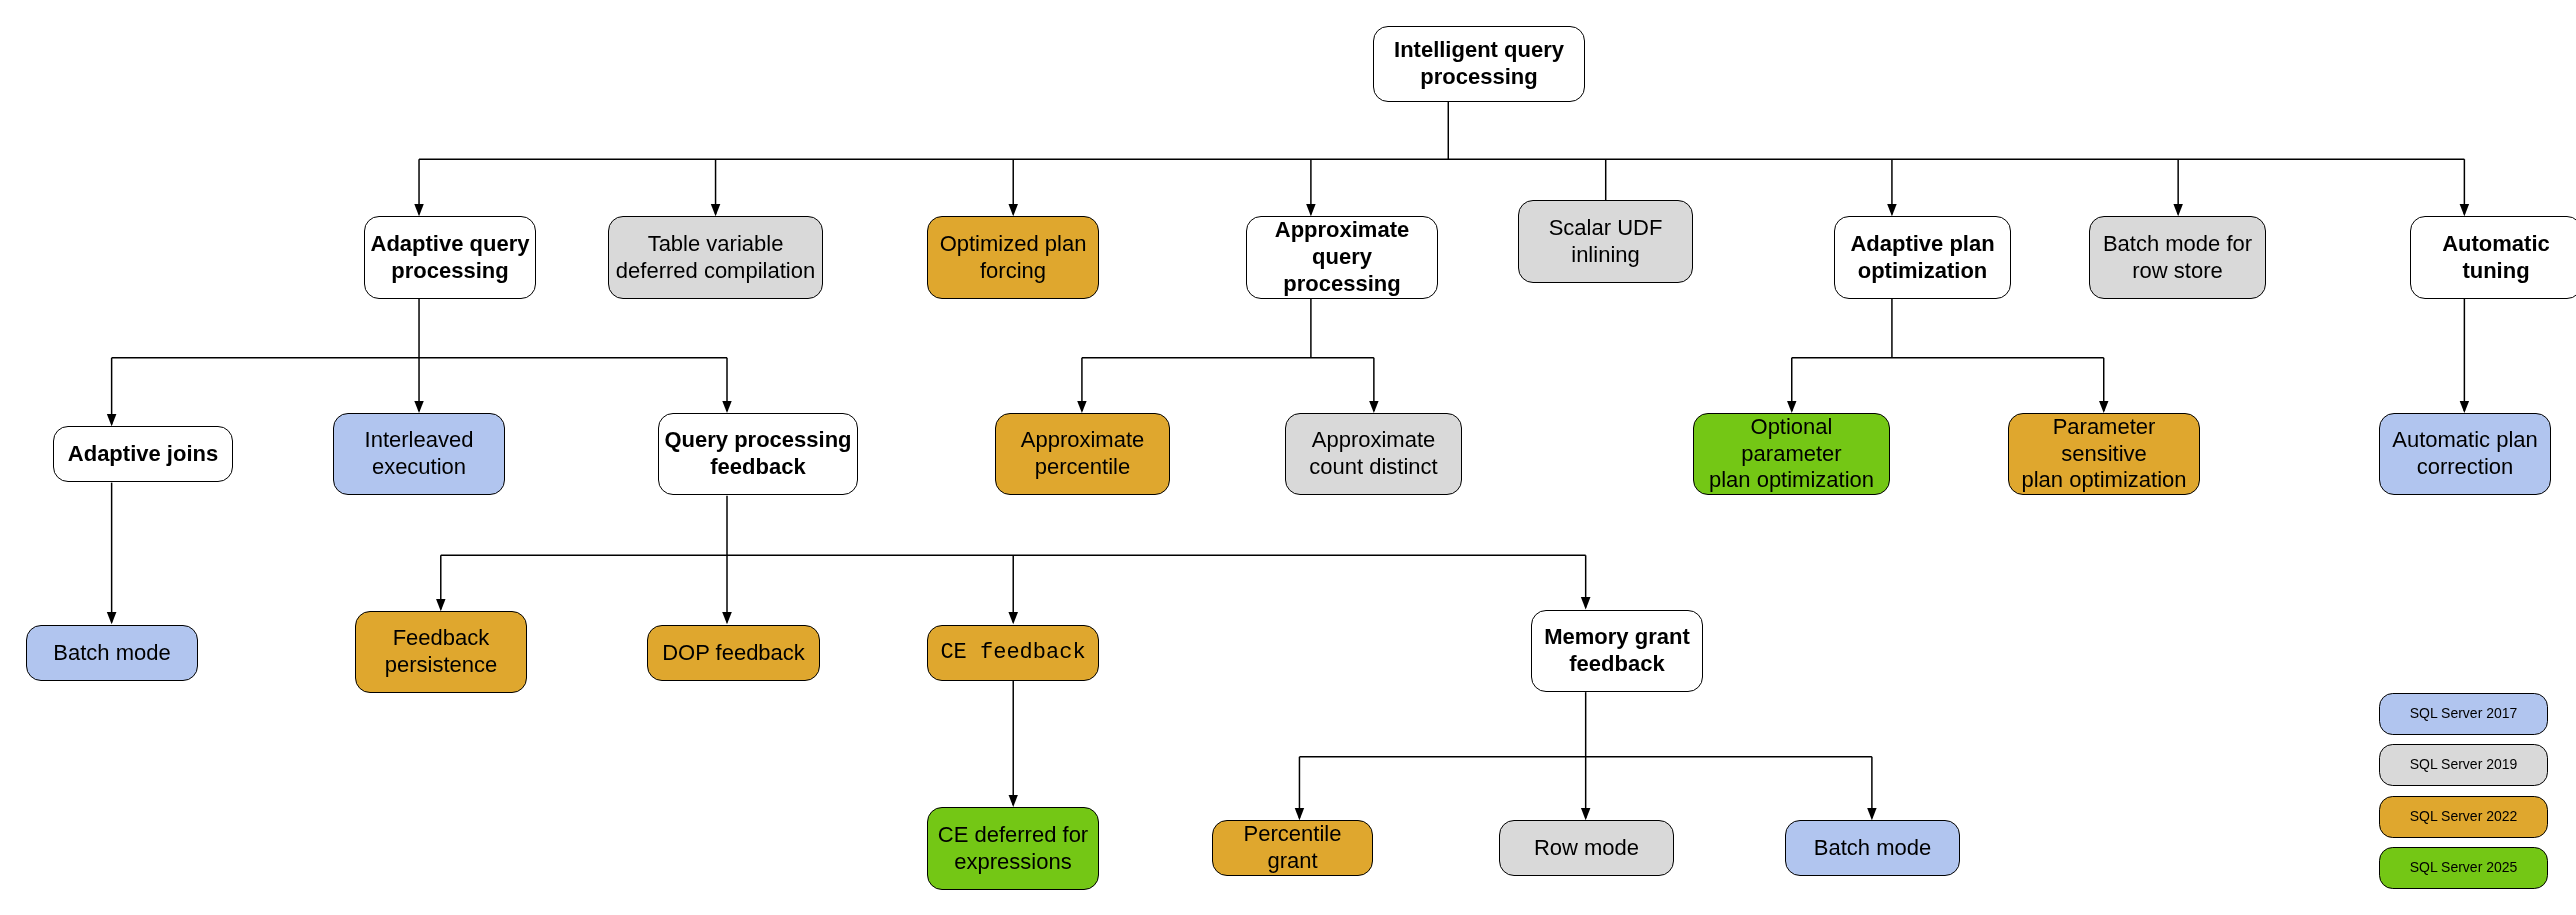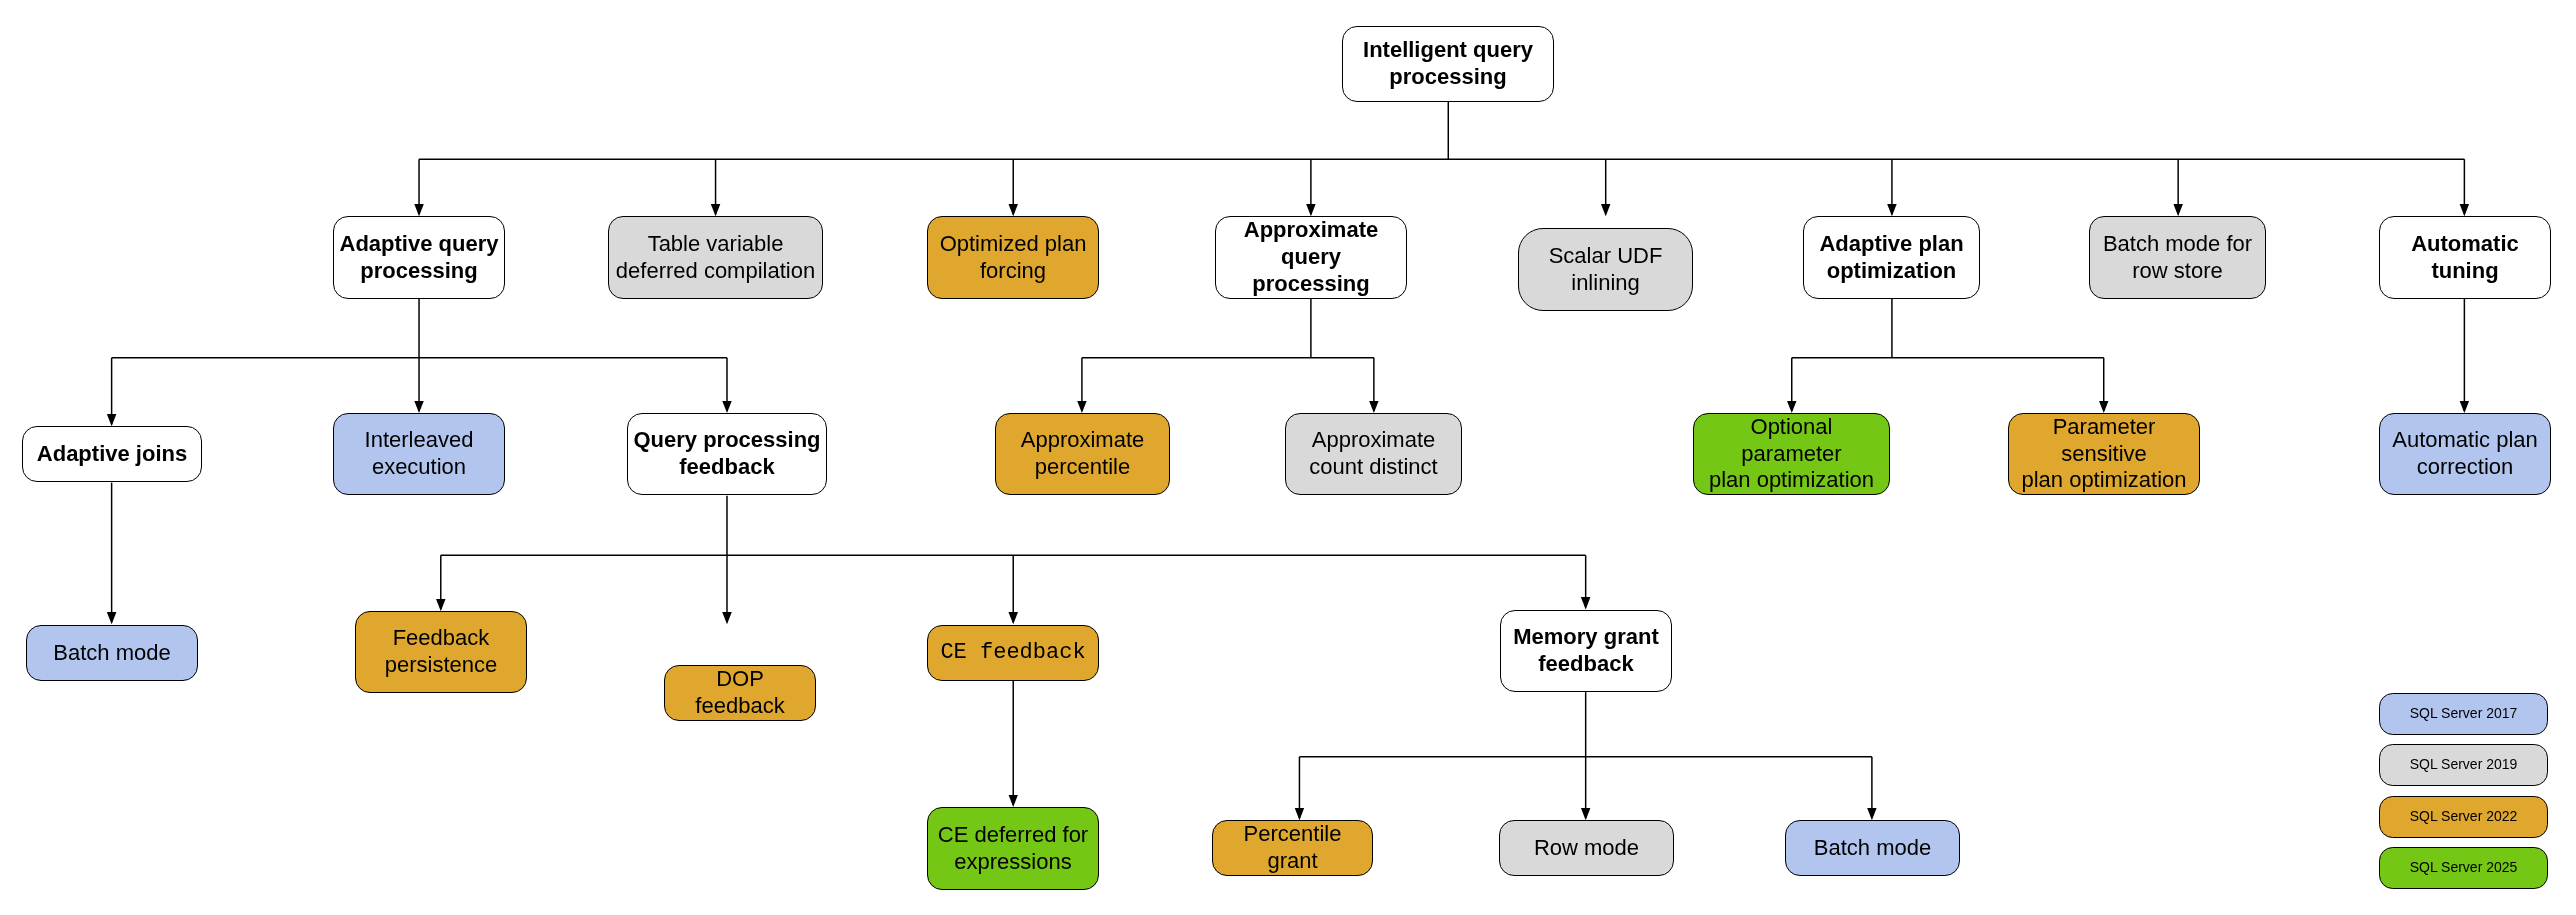--- a/index.html
+++ b/index.html
@@ -27,21 +27,21 @@
     justify-content: center;
     text-align: center;
     border: 1.7px solid var(--border, #000);
     border-radius: 15px;
     background: var(--node-default, #fff);
     font-size: 22px;
     line-height: 1.22;
     white-space: pre-line;
     padding: 1.1px 4.6px;
   }
-  .node.cat { font-weight: bold; }
+  .node.cat { font-weight: bold; margin-left: 31px; }
   .node.v2017 { background: var(--v2017, #B1C5EF); }
   .node.v2019 { background: var(--v2019, #D9D9D9); }
   .node.v2022 { background: var(--v2022, #DFA72E); }
   .node.v2025 { background: var(--v2025, #74C715); }
   .legend-item {
     position: absolute;
     left: 2379px;
     width: 169px;
     height: 42px;
     box-sizing: border-box;
@@ -114,21 +114,21 @@
 processing</div>
 
   <div class="node cat" style="left:333px;  top:216px; width:172px; height:83px;">Adaptive query
 processing</div>
   <div class="node v2019" style="left:608px; top:216px; width:215px; height:83px;">Table variable
 deferred compilation</div>
   <div class="node v2022" style="left:927px; top:216px; width:172px; height:83px;">Optimized plan
 forcing</div>
   <div class="node cat" style="left:1215px; top:216px; width:192px; height:83px;">Approximate
 query processing</div>
-  <div class="node v2019" style="left:1518px; top:228px; width:175px; height:83px;border-radius:25px;">Scalar UDF
+  <div class="node v2019" style="left:1518px; top:200px; width:175px; height:83px;">Scalar UDF
 inlining</div>
   <div class="node cat" style="left:1803px; top:216px; width:177px; height:83px;">Adaptive plan
 optimization</div>
   <div class="node v2019" style="left:2089px; top:216px; width:177px; height:83px;">Batch mode for
 row store</div>
   <div class="node cat" style="left:2379px; top:216px; width:172px; height:83px;">Automatic
 tuning</div>
 
   <div class="node cat" style="left:22px;   top:426px; width:180px; height:56px;">Adaptive joins</div>
   <div class="node v2017" style="left:333px;  top:413px; width:172px; height:82px;">Interleaved
@@ -142,21 +142,21 @@
   <div class="node v2025" style="left:1693px; top:413px; width:197px; height:82px;">Optional parameter
 plan optimization</div>
   <div class="node v2022" style="left:2008px; top:413px; width:192px; height:82px;">Parameter sensitive
 plan optimization</div>
   <div class="node v2017" style="left:2379px; top:413px; width:172px; height:82px;">Automatic plan
 correction</div>
 
   <div class="node v2017" style="left:26px;   top:625px; width:172px; height:56px;">Batch mode</div>
   <div class="node v2022" style="left:355px;  top:611px; width:172px; height:82px;">Feedback
 persistence</div>
-  <div class="node v2022" style="left:664px; top:625px; width:152px; height:56px;margin-top:40px;">DOP feedback</div>
+  <div class="node v2022" style="left:647px; top:625px; width:173px; height:56px;">DOP feedback</div>
   <div class="node v2022" style="left:927px; top:625px; width:172px; height:56px;font-family:Liberation Mono, monospace;">CE feedback</div>
   <div class="node cat" style="left:1500px; top:610px; width:172px; height:82px;border-radius:15px;">Memory grant
 feedback</div>
 
   <div class="node v2025" style="left:927px; top:807px; width:172px; height:83px;">CE deferred for
 expressions</div>
   <div class="node v2022" style="left:1212px; top:820px; width:161px; height:56px;">Percentile grant</div>
   <div class="node v2019" style="left:1499px; top:820px; width:175px; height:56px;">Row mode</div>
   <div class="node v2017" style="left:1785px; top:820px; width:175px; height:56px;">Batch mode</div>
 

